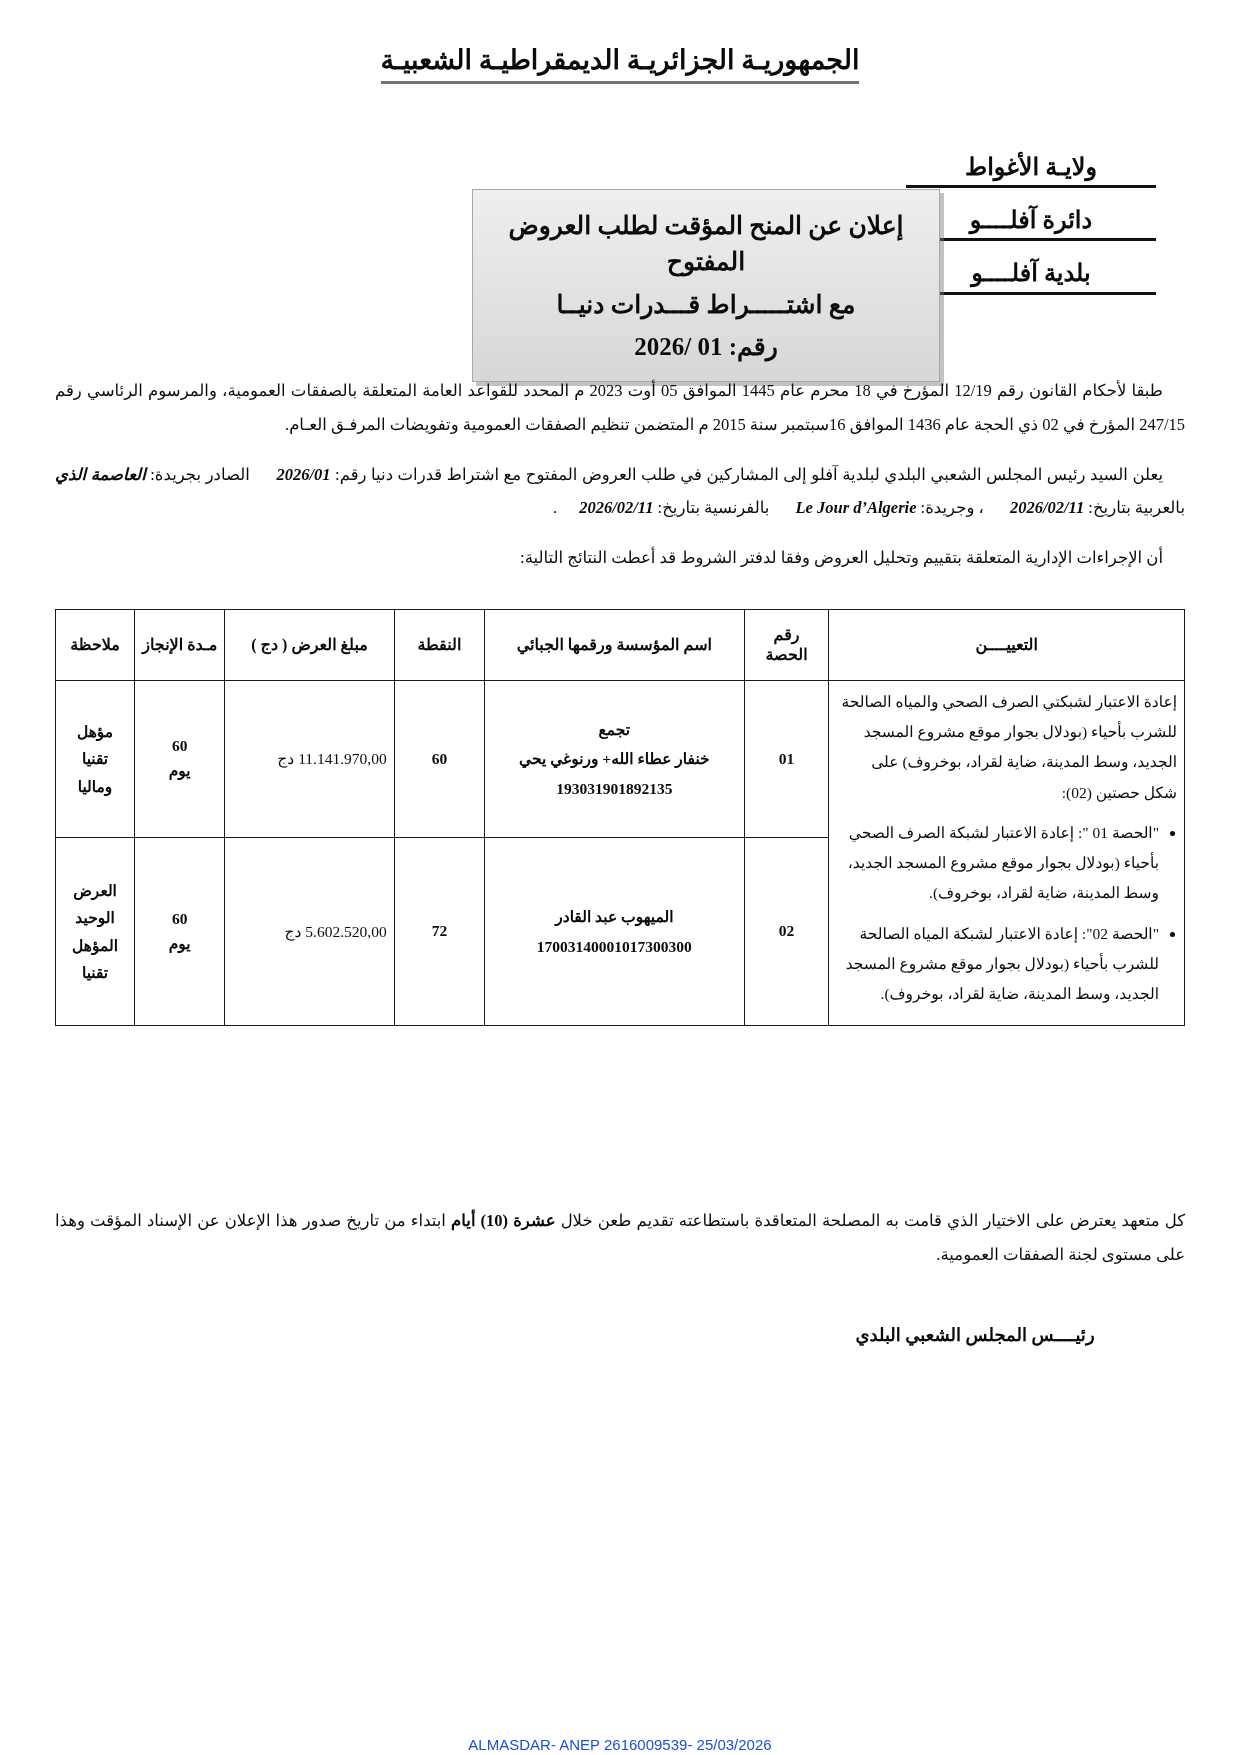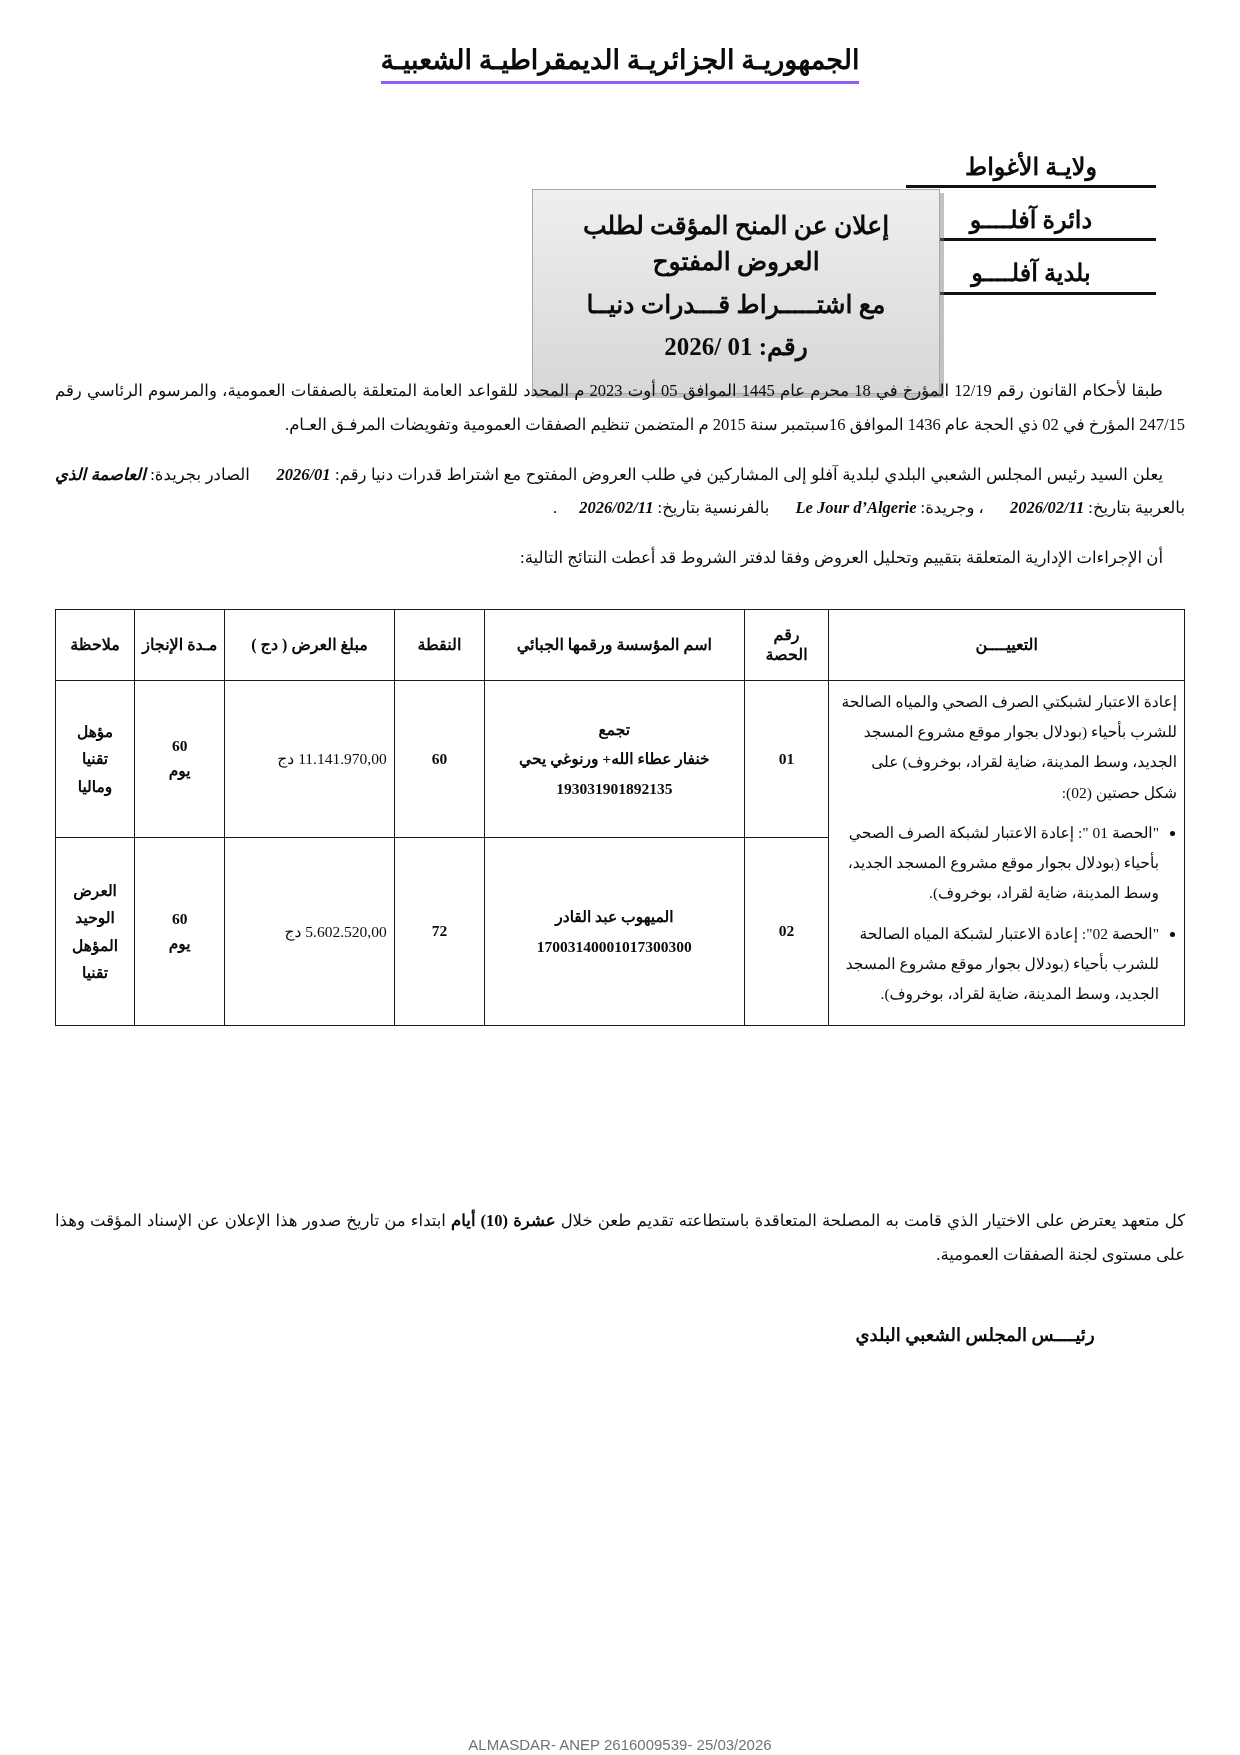--- a/index.html
+++ b/index.html
@@ -27,21 +27,21 @@
   
   .doc-header {
     text-align: center;
     margin-top: 44px;
   }
   .doc-header .republic {
     display: inline-block;
     font-size: 27px;
     font-weight: bold;
     letter-spacing: 0.5px;
-    border-bottom: 3px solid #8b5cf6;
+    border-bottom: 3px solid #737373;
     padding-bottom: 3px;
     line-height: 1.25;
   }
 
   
   .authority {
     position: absolute;
     top: 108px;
     right: 84px;
     width: 250px;
@@ -55,27 +55,27 @@
     margin-bottom: 17px;
     display: block;
     line-height: 1.3;
   }
 
   
   .title-box {
     position: absolute;
     top: 145px;
     right: 300px;
-    width: 408px;
+    width: 468px;
     min-height: 145px;
     box-sizing: border-box;
     background: linear-gradient(180deg,#efefef 0%,#e4e4e4 45%,#d7d7d7 100%);
     border: 1px solid #a8a8a8;
     box-shadow: 4px 4px 0 rgba(120,120,120,0.45);
-    padding: 18px 22px 28px 22px;
+    padding: 18px 22px 16px 22px;
     text-align: center;
   }
   .title-box .t1 {
     font-size: 25px;
     font-weight: bold;
     line-height: 1.45;
     margin-bottom: 6px;
   }
   .title-box .t2 {
     font-size: 25px;
@@ -211,21 +211,21 @@
   }
 
   .anep-footer {
     position: absolute;
     bottom: 46px;
     left: 0;
     right: 0;
     text-align: center;
     font-family: "Liberation Sans", "DejaVu Sans", sans-serif;
     font-size: 15px;
-    color: #737373;
+    color: #1d4ed8;
     direction: ltr;
   }
 </style>
 </head>
 <body>
 
 <div class="page">
 
   <div class="doc-header">
     <span class="republic">الجمهوريـة الجزائريـة الديمقراطيـة الشعبيـة</span>

